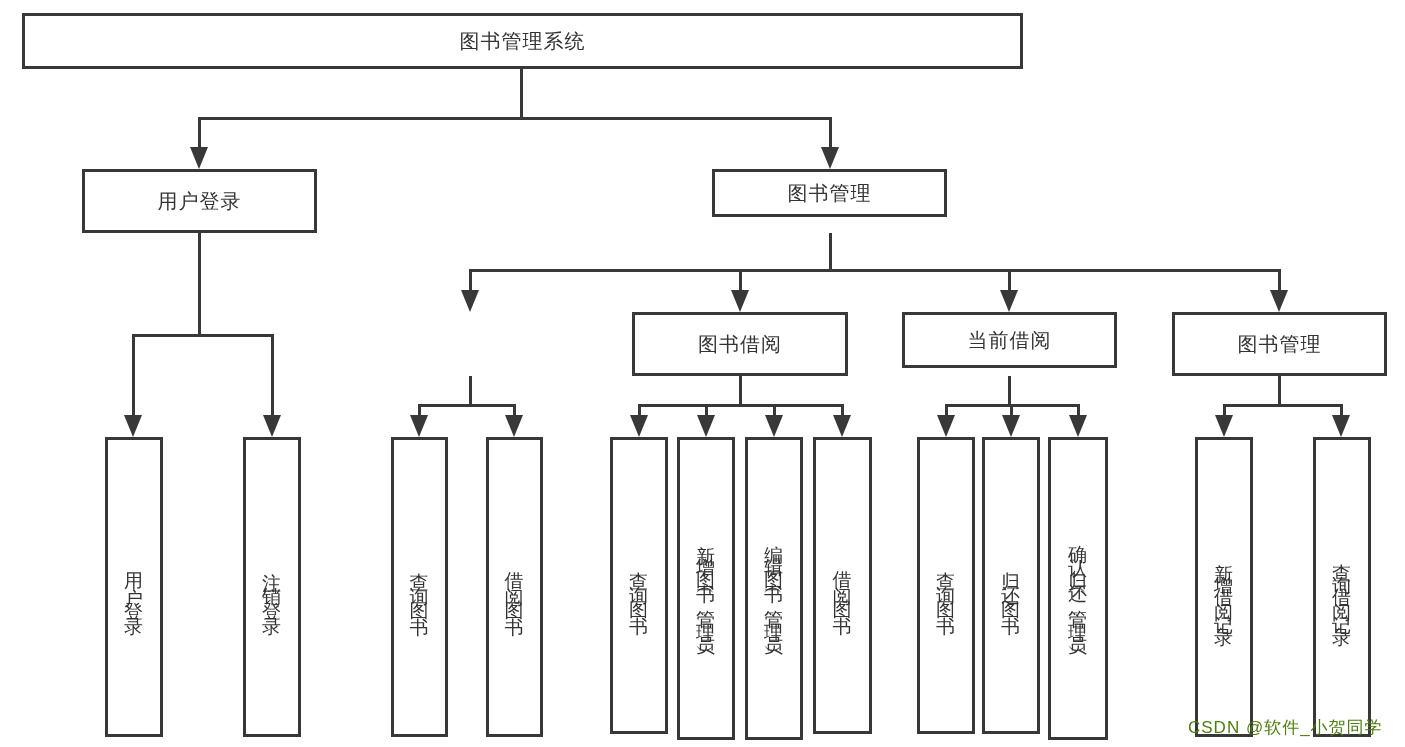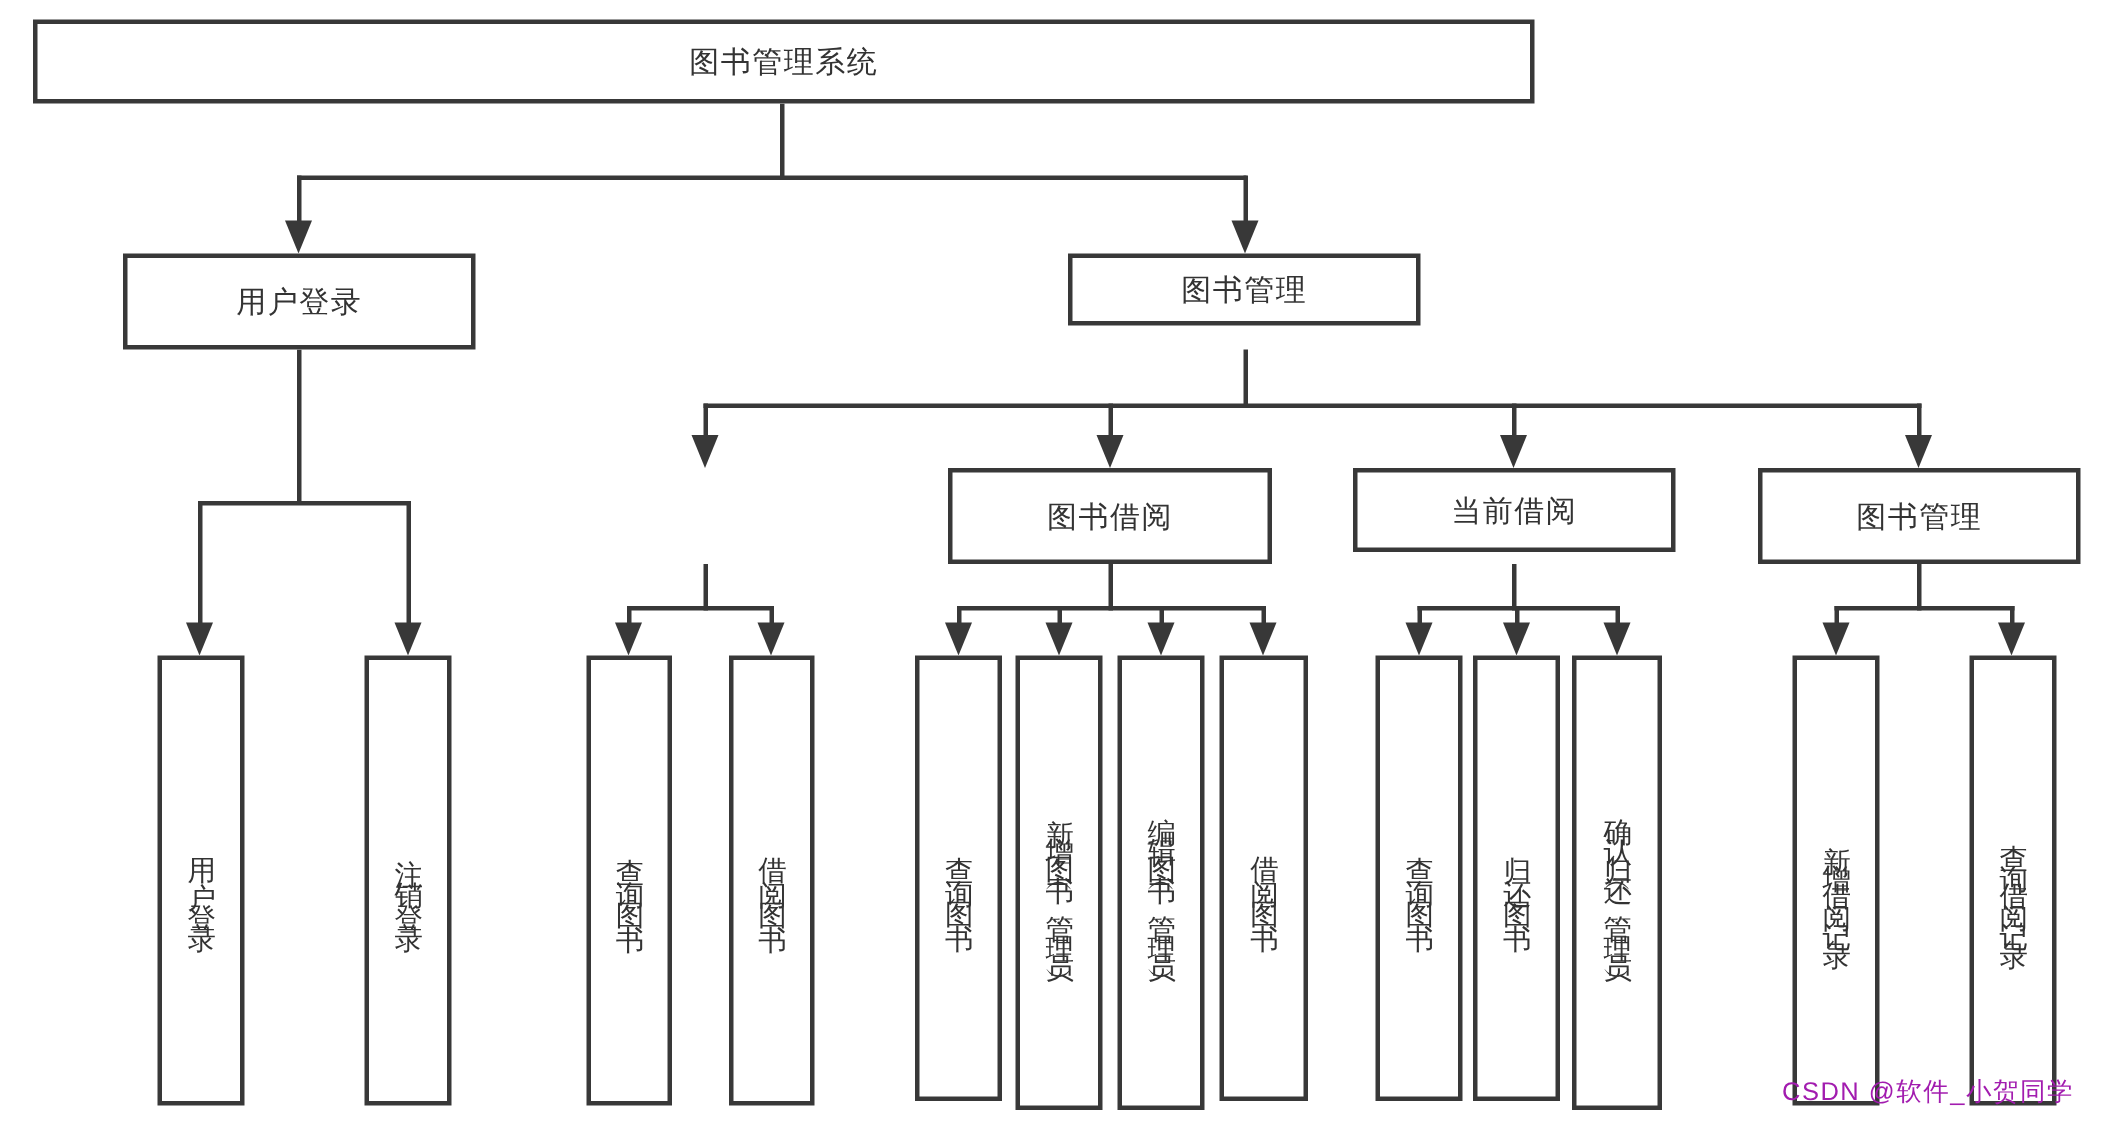--- a/index.html
+++ b/index.html
@@ -19,21 +19,21 @@
   .vs{letter-spacing:15px;}   
   .vl{letter-spacing:13px;}   
   .hline{position:absolute;height:3px;background:#383838;}
   .vline{position:absolute;width:3px;background:#383838;}
   .arrow{
     position:absolute;width:0;height:0;
     border-left:9px solid transparent;border-right:9px solid transparent;
     border-top:22px solid #383838;
   }
   .watermark{
-    position:absolute;left:1188px;top:716px;font-size:17px;color:#a21caf;
+    position:absolute;left:1188px;top:716px;font-size:17px;color:#4d7c0f;
     letter-spacing:1px;white-space:nowrap;
   }
 </style>
 </head>
 <body>
 
 <div id="canvas">
 
   <div class="vline" style="left:520px;top:69px;height:50px"></div>
   <div class="hline" style="left:198px;top:117px;width:633px"></div>

